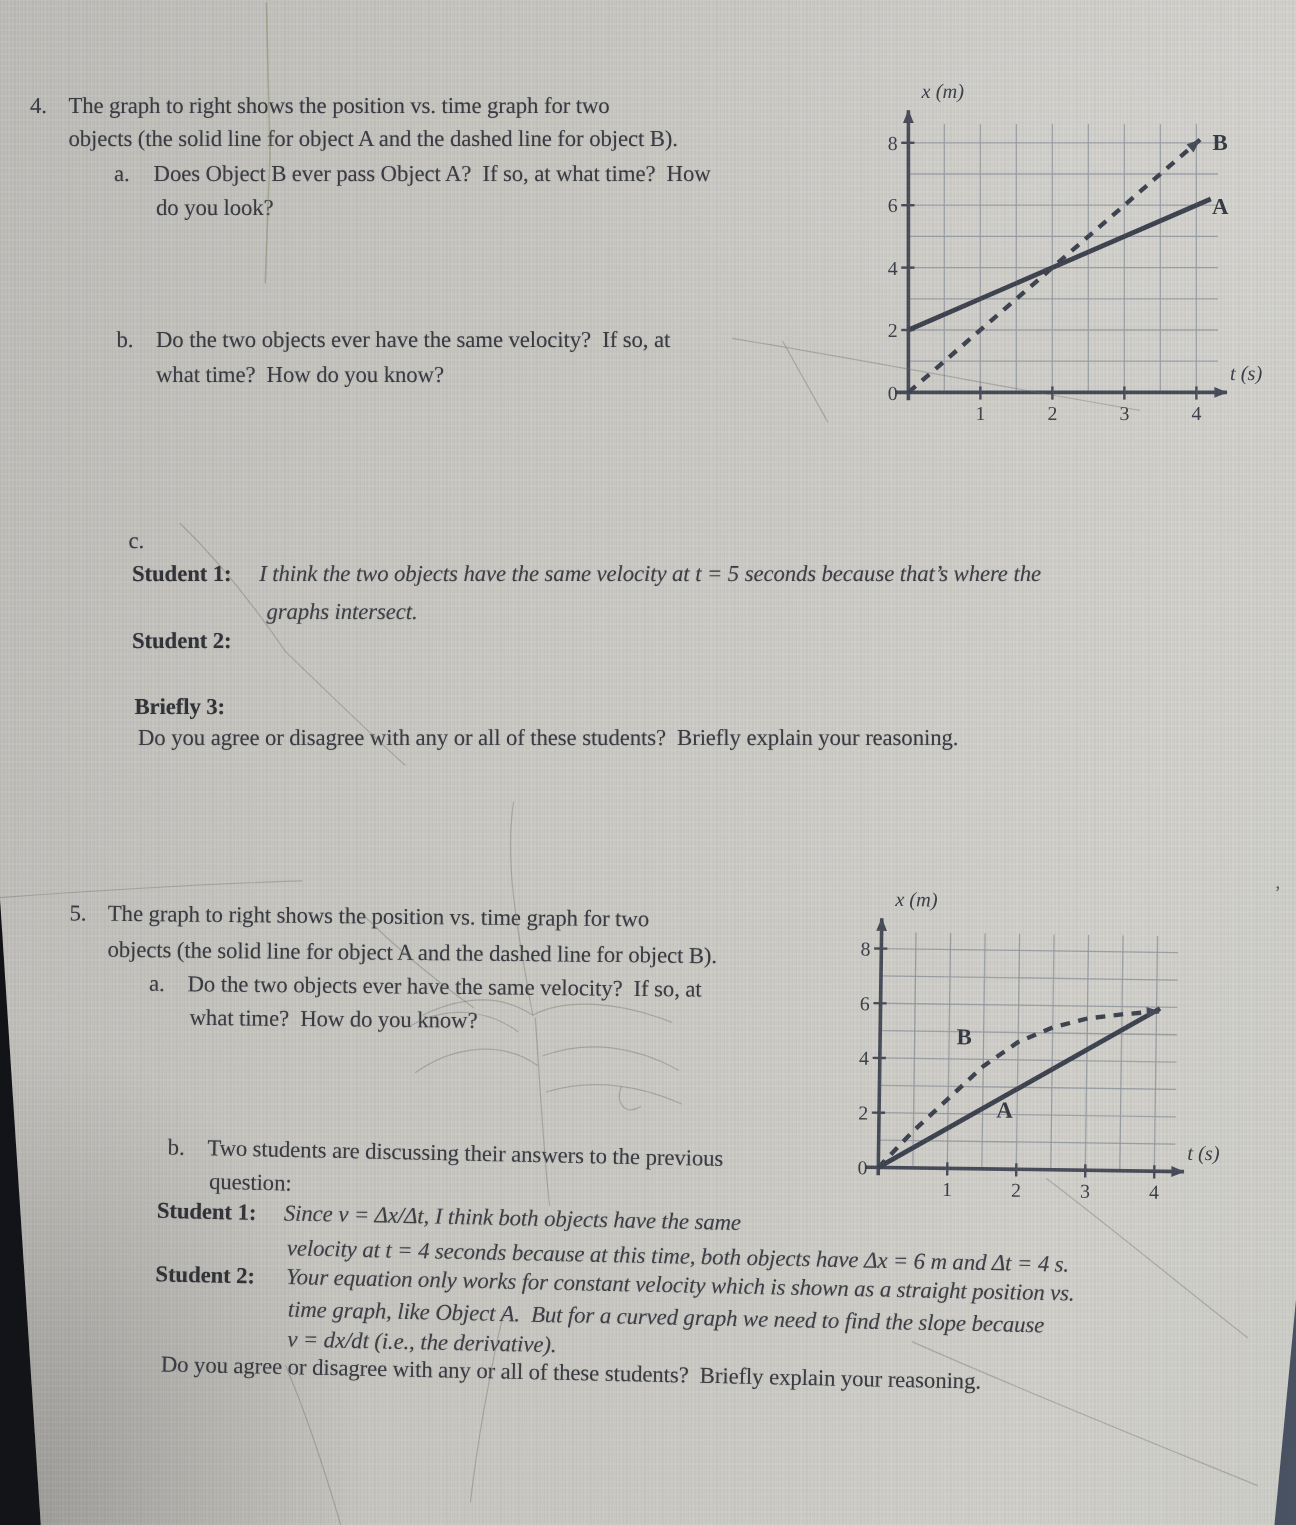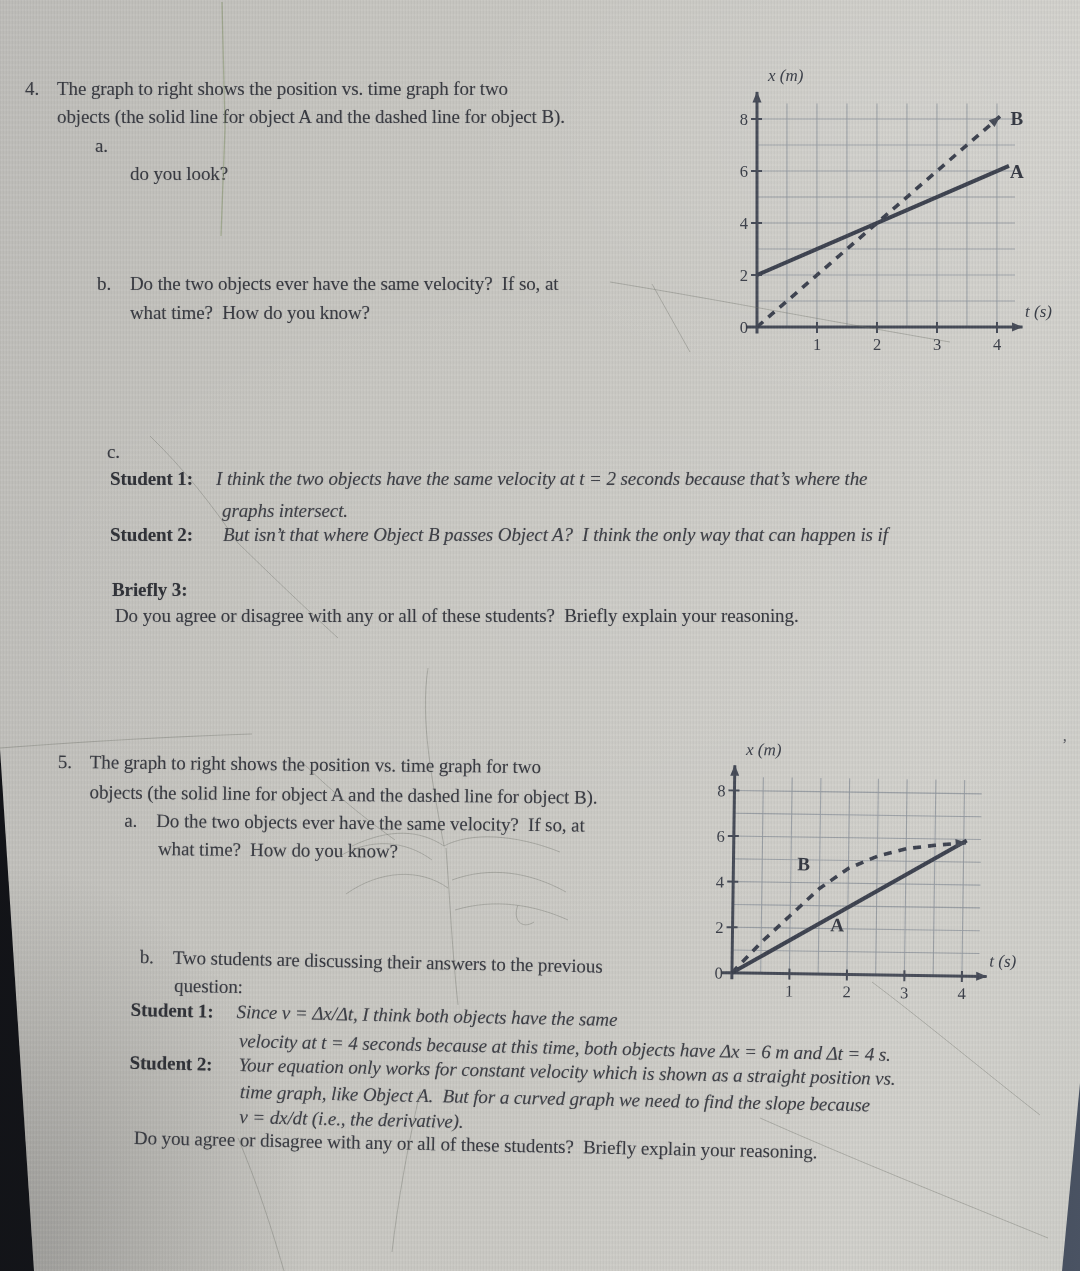--- a/index.html
+++ b/index.html
@@ -43,20 +43,21 @@
 <body>
 
 <div class="scene">
   <div class="paper">
 
     <div class="block">
       <div class="tl" style="left:25px;top:78px">4.</div>
       <div class="tl" style="left:57px;top:78px">The graph to right shows the position vs. time graph for two</div>
       <div class="tl" style="left:57px;top:106px">objects (the solid line for object A and the dashed line for object B).</div>
       <div class="tl" style="left:95px;top:135px">a.</div>
+      <div class="tl" style="left:128px;top:135px">Does Object B ever pass Object A?  If so, at what time?  How</div>
       <div class="tl" style="left:130px;top:163px">do you look?</div>
       <div class="tl" style="left:97px;top:273px">b.</div>
       <div class="tl" style="left:130px;top:273px">Do the two objects ever have the same velocity?  If so, at</div>
       <div class="tl" style="left:130px;top:302px">what time?  How do you know?</div>
     </div>
 
     <svg width="356" height="310" style="left:722px;top:56px">
         <line x1="65" y1="271" x2="65" y2="47.400000000000006" class="grid"></line>
         <line x1="95" y1="271" x2="95" y2="47.400000000000006" class="grid"></line>
         <line x1="125" y1="271" x2="125" y2="47.400000000000006" class="grid"></line>
@@ -100,24 +101,23 @@
         <path d="M35.0,219.0 L287.0,109.8" class="series solid"></path>
         <text x="294.8" y="122.29999999999998" class="serieslabel middle">A</text>
         <path d="M35.0,271.0 L278.0,60.4" class="series dashed"></path>
         <path d="M0,0 L-11,4.5 L-11,-4.5 Z" transform="translate(278,60.400000000000006) rotate(-40.91438322002512)" class="arrowhead"></path>
         <text x="294.8" y="69" class="serieslabel middle">B</text>
       </svg>
 
     <div class="block">
       <div class="tl" style="left:107px;top:441px">c.</div>
       <div class="tl bold" style="left:110px;top:468px">Student 1:</div>
-      <div class="tl it" style="left:216px;top:468px">I think the two objects have the same velocity at t = 2 seconds because that’s where the</div>
+      <div class="tl it" style="left:216px;top:468px">I think the two objects have the same velocity at t = 5 seconds because that’s where the</div>
       <div class="tl it" style="left:222px;top:500px">graphs intersect.</div>
       <div class="tl bold" style="left:110px;top:524px">Student 2:</div>
-      <div class="tl it" style="left:223px;top:524px">But isn’t that where Object B passes Object A?  I think the only way that can happen is if</div>
       <div class="tl bold" style="left:112px;top:579px">Briefly 3:</div>
       <div class="tl" style="left:115px;top:605px">Do you agree or disagree with any or all of these students?  Briefly explain your reasoning.</div>
     </div>
 
     <div class="block" style="transform:rotate(0.6deg);transform-origin:58px 751px">
       <div class="tl" style="left:58px;top:751px">5.</div>
       <div class="tl" style="left:90px;top:751px">The graph to right shows the position vs. time graph for two</div>
       <div class="tl" style="left:90px;top:781px">objects (the solid line for object A and the dashed line for object B).</div>
       <div class="tl" style="left:125px;top:809px">a.</div>
       <div class="tl" style="left:157px;top:809px">Do the two objects ever have the same velocity?  If so, at</div>

